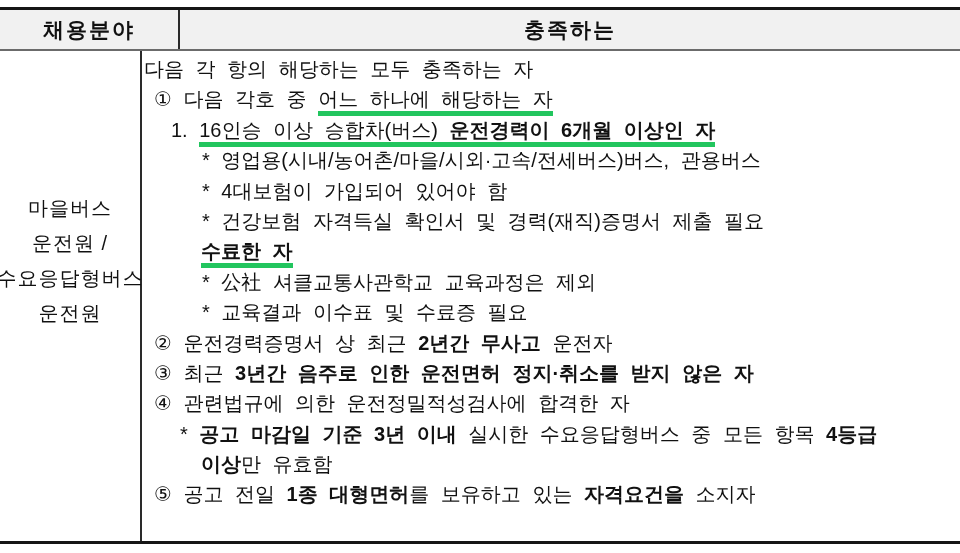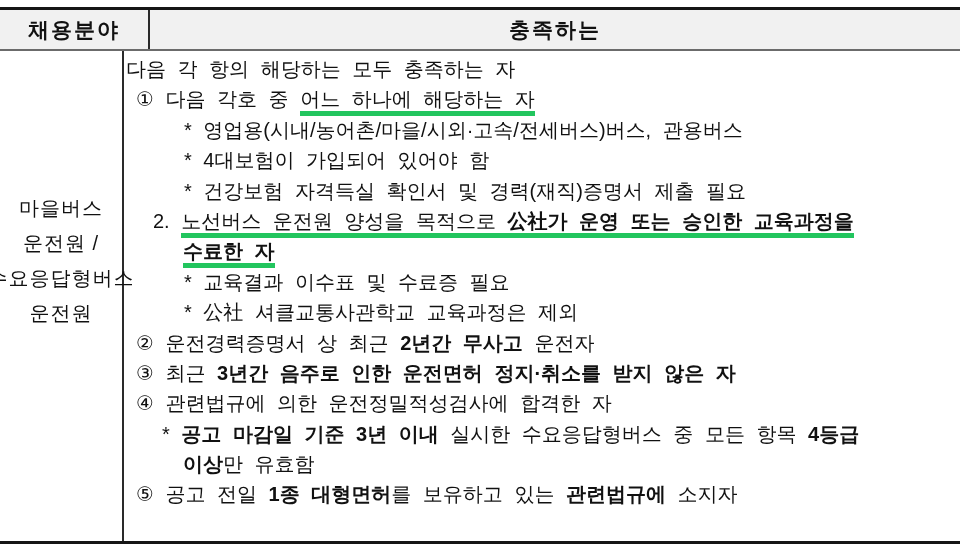--- a/index.html
+++ b/index.html
@@ -21,25 +21,25 @@
   }
   .header-row {
     display:flex; height:41px; flex:0 0 41px;
     background:#f1f1f1;
     border-bottom:2px solid #6b6b6b;
   }
   .hcell {
     display:flex; align-items:center; justify-content:center;
     font-weight:bold; font-size:21px; letter-spacing:2px;
   }
-  .hcell.left { width:150px; border-right:2px solid #2a2a2a; }
+  .hcell.left { width:180px; border-right:2px solid #2a2a2a; }
   .hcell.right { flex:1; }
   .body-row { flex:1; display:flex; min-height:0; }
   .bcell-left {
-    width:124px; border-right:2px solid #2a2a2a;
+    width:142px; border-right:2px solid #2a2a2a;
     display:flex; flex-direction:column;
     align-items:center; justify-content:center;
     padding-bottom:70px;
     font-size:20px; letter-spacing:1px;
   }
   .left-line { line-height:35px; white-space:nowrap; }
   .bcell-right {
     flex:1; padding-top:3px; padding-left:2px;
     font-size:20px; line-height:30.4px;
   }
@@ -62,29 +62,29 @@
     <div class="body-row">
       <div class="bcell-left">
           <div class="left-line">마을버스</div>
           <div class="left-line">운전원 /</div>
           <div class="left-line">수요응답형버스</div>
           <div class="left-line">운전원</div>
         </div>
       <div class="bcell-right">
           <div class="line" style="padding-left: 0px;"><span>다음 각 항의 해당하는 모두 충족하는 자</span></div>
           <div class="line" style="padding-left: 10px;"><span>① 다음 각호 중 </span><span class="u">어느 하나에 해당하는 자</span></div>
+          <div class="line" style="padding-left: 27px;"><span>1. </span><span class="u">16인승 이상 승합차(버스) </span><span class="b u">운전경력이 6개월 이상인 자</span></div>
           <div class="line" style="padding-left: 58px;"><span>* 영업용(시내/농어촌/마을/시외·고속/전세버스)버스, 관용버스</span></div>
           <div class="line" style="padding-left: 58px;"><span>* 4대보험이 가입되어 있어야 함</span></div>
           <div class="line" style="padding-left: 58px;"><span>* 건강보험 자격득실 확인서 및 경력(재직)증명서 제출 필요</span></div>
-          <div class="line" style="padding-left: 27px;"><span>2. </span><span class="u">노선버스 운전원 양성을 목적으로 </span><span class="b u">公社가 운영 또는 승인한 교육과정을</span></div>
           <div class="line" style="padding-left: 57px;"><span class="b u">수료한 자</span></div>
+          <div class="line" style="padding-left: 58px;"><span>* 公社 셔클교통사관학교 교육과정은 제외</span></div>
           <div class="line" style="padding-left: 58px;"><span>* 교육결과 이수표 및 수료증 필요</span></div>
-          <div class="line" style="padding-left: 58px;"><span>* 公社 셔클교통사관학교 교육과정은 제외</span></div>
           <div class="line" style="padding-left: 10px;"><span>② 운전경력증명서 상 최근 </span><span class="b">2년간 무사고</span><span> 운전자</span></div>
           <div class="line" style="padding-left: 10px;"><span>③ 최근 </span><span class="b">3년간 음주로 인한 운전면허 정지·취소를 받지 않은 자</span></div>
           <div class="line" style="padding-left: 10px;"><span>④ 관련법규에 의한 운전정밀적성검사에 합격한 자</span></div>
           <div class="line" style="padding-left: 36px;"><span>* </span><span class="b">공고 마감일 기준 3년 이내</span><span> 실시한 수요응답형버스 중 모든 항목 </span><span class="b">4등급</span></div>
           <div class="line" style="padding-left: 57px;"><span class="b">이상</span><span>만 유효함</span></div>
-          <div class="line" style="padding-left: 10px;"><span>⑤ 공고 전일 </span><span class="b">1종 대형면허</span><span>를 보유하고 있는 </span><span class="b">관련법규에</span><span> 소지자</span></div>
+          <div class="line" style="padding-left: 10px;"><span>⑤ 공고 전일 </span><span class="b">1종 대형면허</span><span>를 보유하고 있는 </span><span class="b">자격요건을</span><span> 소지자</span></div>
         </div>
     </div>
   </div>
 </div>
 
 </body></html>

